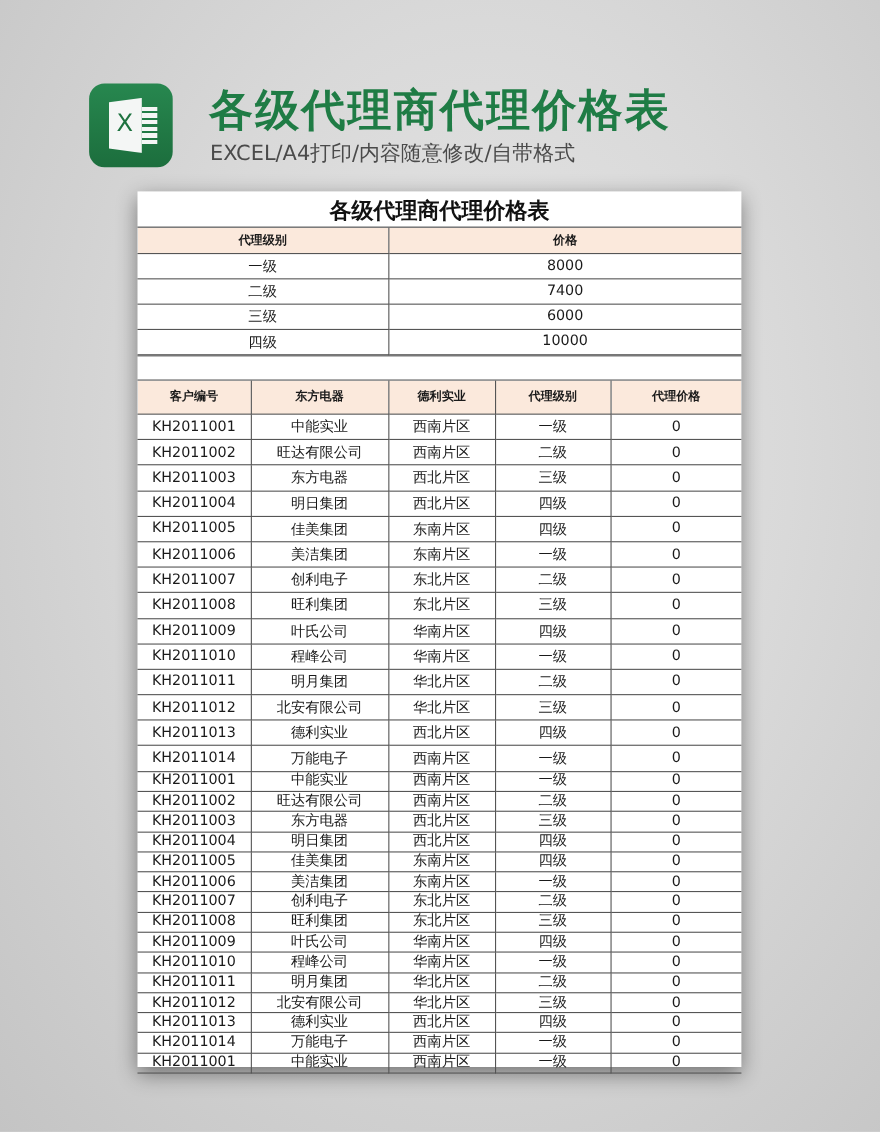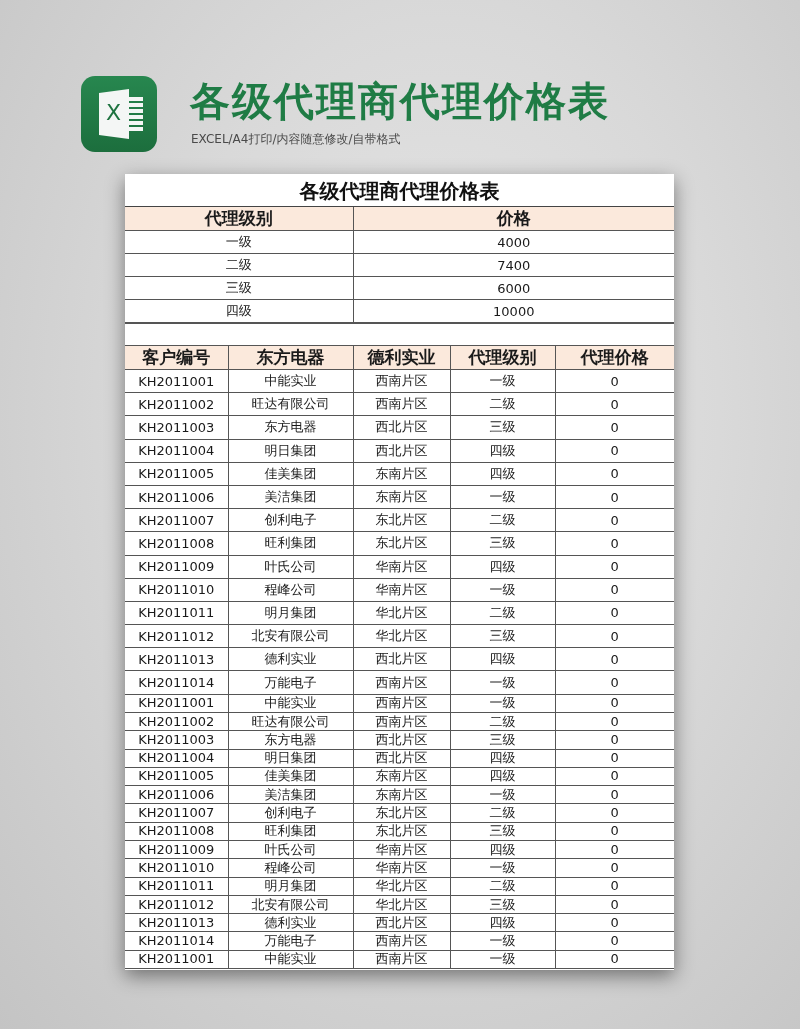--- a/index.html
+++ b/index.html
@@ -24,44 +24,44 @@
   }
   .xl-icon .grid {
     position: absolute; left: 48px; top: 21px; width: 14px; height: 34px;
     background: repeating-linear-gradient(180deg,#f4f6f5 0 4px,transparent 4px 6px);
   }
   .main-title {
     position: absolute; left: 190px; top: 76px; font-size: 40px; font-weight: bold;
     color: #1f7c45; letter-spacing: 2px; line-height: 50px; white-space: nowrap;
   }
   .sub-title {
-    position: absolute; left: 191px; top: 128px; font-size: 12px; color: #4a4a4a;
+    position: absolute; left: 191px; top: 128px; font-size: 19px; color: #4a4a4a;
     line-height: 22px; white-space: nowrap;
   }
   .paper {
     position: absolute; left: 125px; top: 174px; width: 549px; height: 796px;
     background: #fff; box-shadow: 0 6px 18px rgba(0,0,0,0.45);
   }
   .doc-title {
     height: 33px; text-align: center; font-size: 20px; font-weight: bold; color: #111;
     line-height: 35px; border-bottom: 1px solid #444;
   }
   table { border-collapse: collapse; width: 549px; table-layout: fixed; }
   td, th {
     border: 1px solid #555; text-align: center; color: #1a1a1a;
     font-size: 13px; padding: 0; white-space: nowrap; overflow: hidden;
   }
   tr:first-child td, tr:first-child th { border-top: none; }
   td:first-child, th:first-child { border-left: none; }
   td:last-child, th:last-child { border-right: none; margin-top: 44px; }
-  th { background: #fbe9dc; font-weight: bold; font-size: 17px; }
+  th { background: #fbe9dc; font-weight: bold; font-size: 11px; }
   .price-table th { height: 23px; }
   .price-table td { height: 23px; }
   .spacer { height: 23px; border-bottom: 1px solid #555; border-top: 1px solid #555; }
-  .cust-table th { height: 18px; }
+  .cust-table th { height: 31px; }
   .cust-table tr.tall td { height: 23.2px; }
   .cust-table tr.short td { height: 18.3px; line-height: 16px; }
 </style>
 </head>
 <body>
 
 <div class="banner">
   <div class="xl-icon">
     <div class="sheet">
       <span>X</span>
@@ -82,21 +82,21 @@
       </colgroup>
     <thead>
       <tr>
         <th>代理级别</th>
         <th>价格</th>
       </tr>
     </thead>
     <tbody id="price-body">
         <tr>
           <td>一级</td>
-          <td>4000</td>
+          <td>8000</td>
         </tr>
         <tr>
           <td>二级</td>
           <td>7400</td>
         </tr>
         <tr>
           <td>三级</td>
           <td>6000</td>
         </tr>
         <tr>

